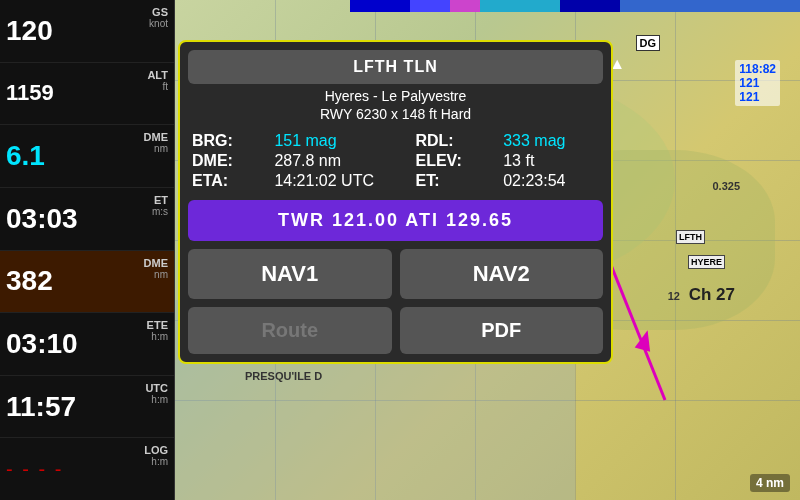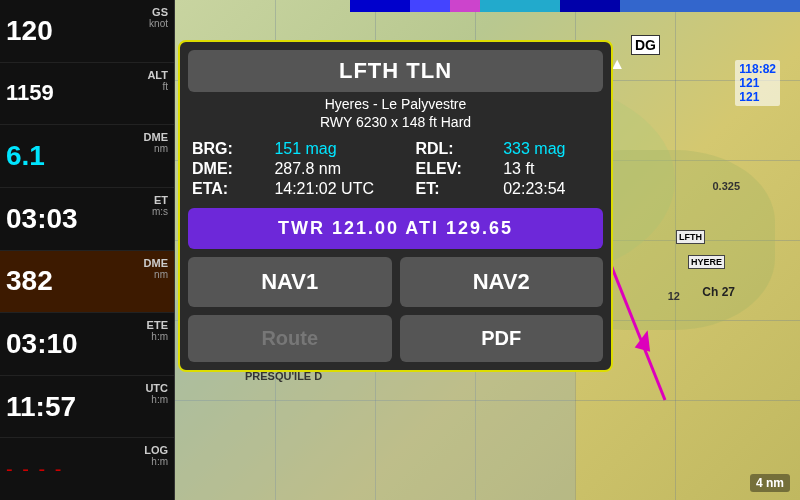--- a/index.html
+++ b/index.html
@@ -114,21 +114,21 @@
       background: #555;
       border-radius: 6px 6px 0 0;
       text-align: center;
       padding: 8px 10px;
       margin: 8px 8px 4px 8px;
       border-radius: 6px;
     }
 
     #modal-title {
       color: white;
-      font-size: 22px;
+      font-size: 16px;
       font-weight: bold;
       letter-spacing: 1px;
     }
 
     #modal-subtitle {
       text-align: center;
       color: white;
       font-size: 14px;
       margin: 4px 0 2px 0;
     }
@@ -214,21 +214,21 @@
 
     .bottom-btn.disabled {
       color: #777;
       cursor: default;
     }
 
     
     .map-label {
       position: absolute;
       color: #222;
-      font-size: 12px;
+      font-size: 17px;
       font-weight: bold;
     }
 
     
     #scale-indicator {
       position: absolute;
       bottom: 8px;
       right: 10px;
       color: white;
       font-size: 12px;
@@ -239,21 +239,21 @@
       margin-left: 48px;
     }
 
     
     #dg-label {
       position: absolute;
       right: 140px;
       top: 35px;
       background: white;
       color: black;
-      font-size: 14px;
+      font-size: 11px;
       font-weight: bold;
       padding: 1px 3px;
       border: 1px solid #333;
     }
 
     
     #nav-arrow {
       position: absolute;
       right: 175px;
       top: 55px;

